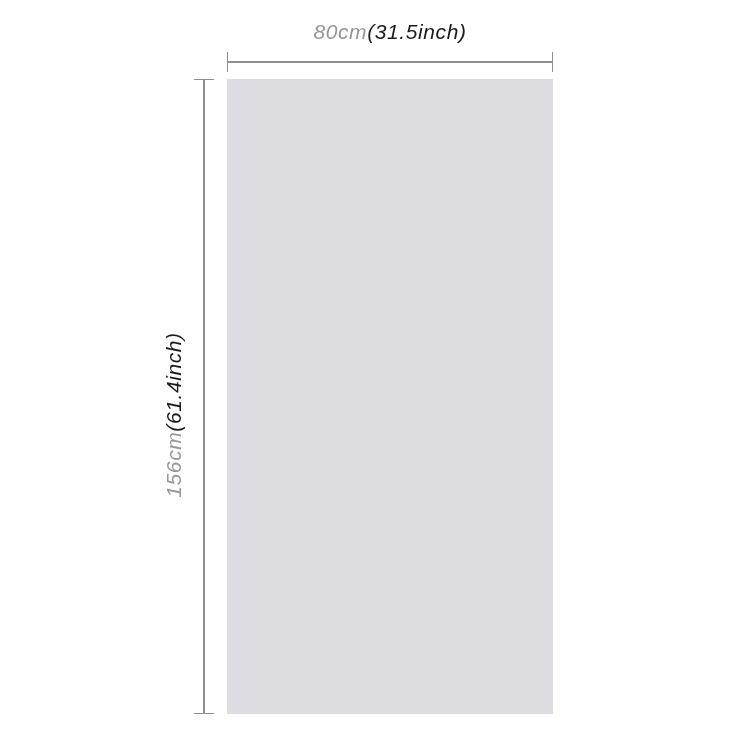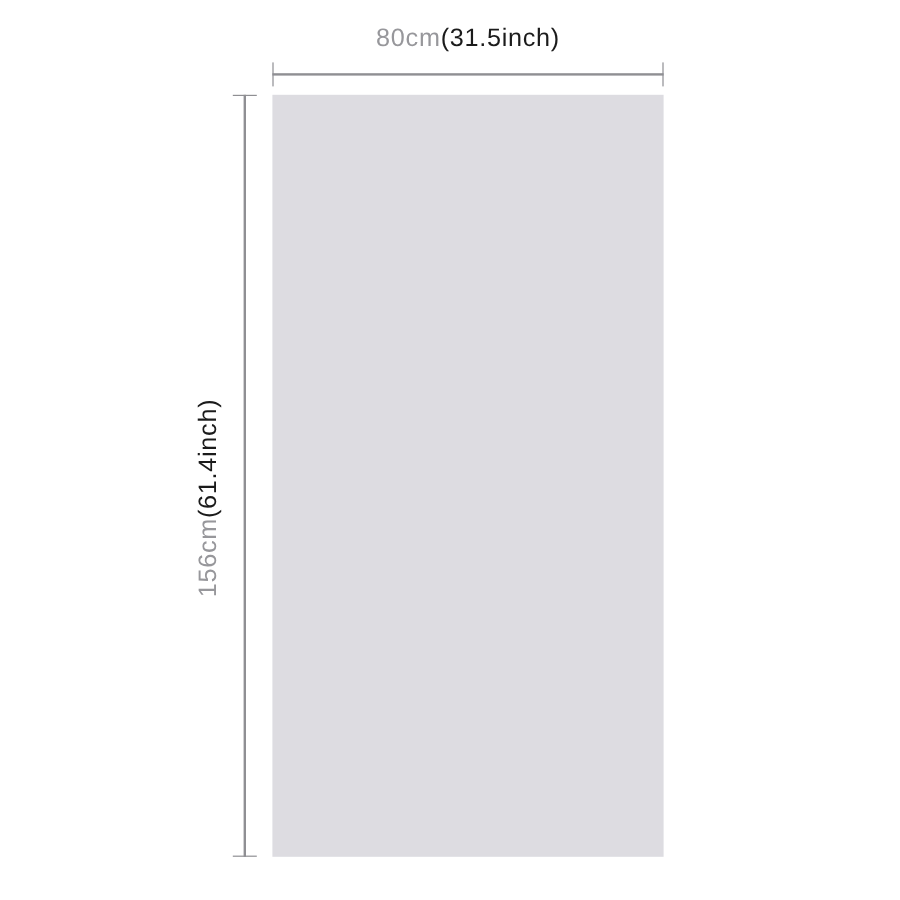--- a/index.html
+++ b/index.html
@@ -6,20 +6,21 @@
   html, body {
     background: #ffffff;
     font-family: "Liberation Sans", "DejaVu Sans", sans-serif;
   }
   .canvas {
     position: relative;
     width: 750px;
     height: 718px;
     background: #ffffff;
     overflow: hidden;
+    font-style: italic;
   }
   
   .panel {
     position: absolute;
     left: 227px;
     top: 79px;
     width: 326px;
     height: 635px;
     background: #dddce1;
   }

